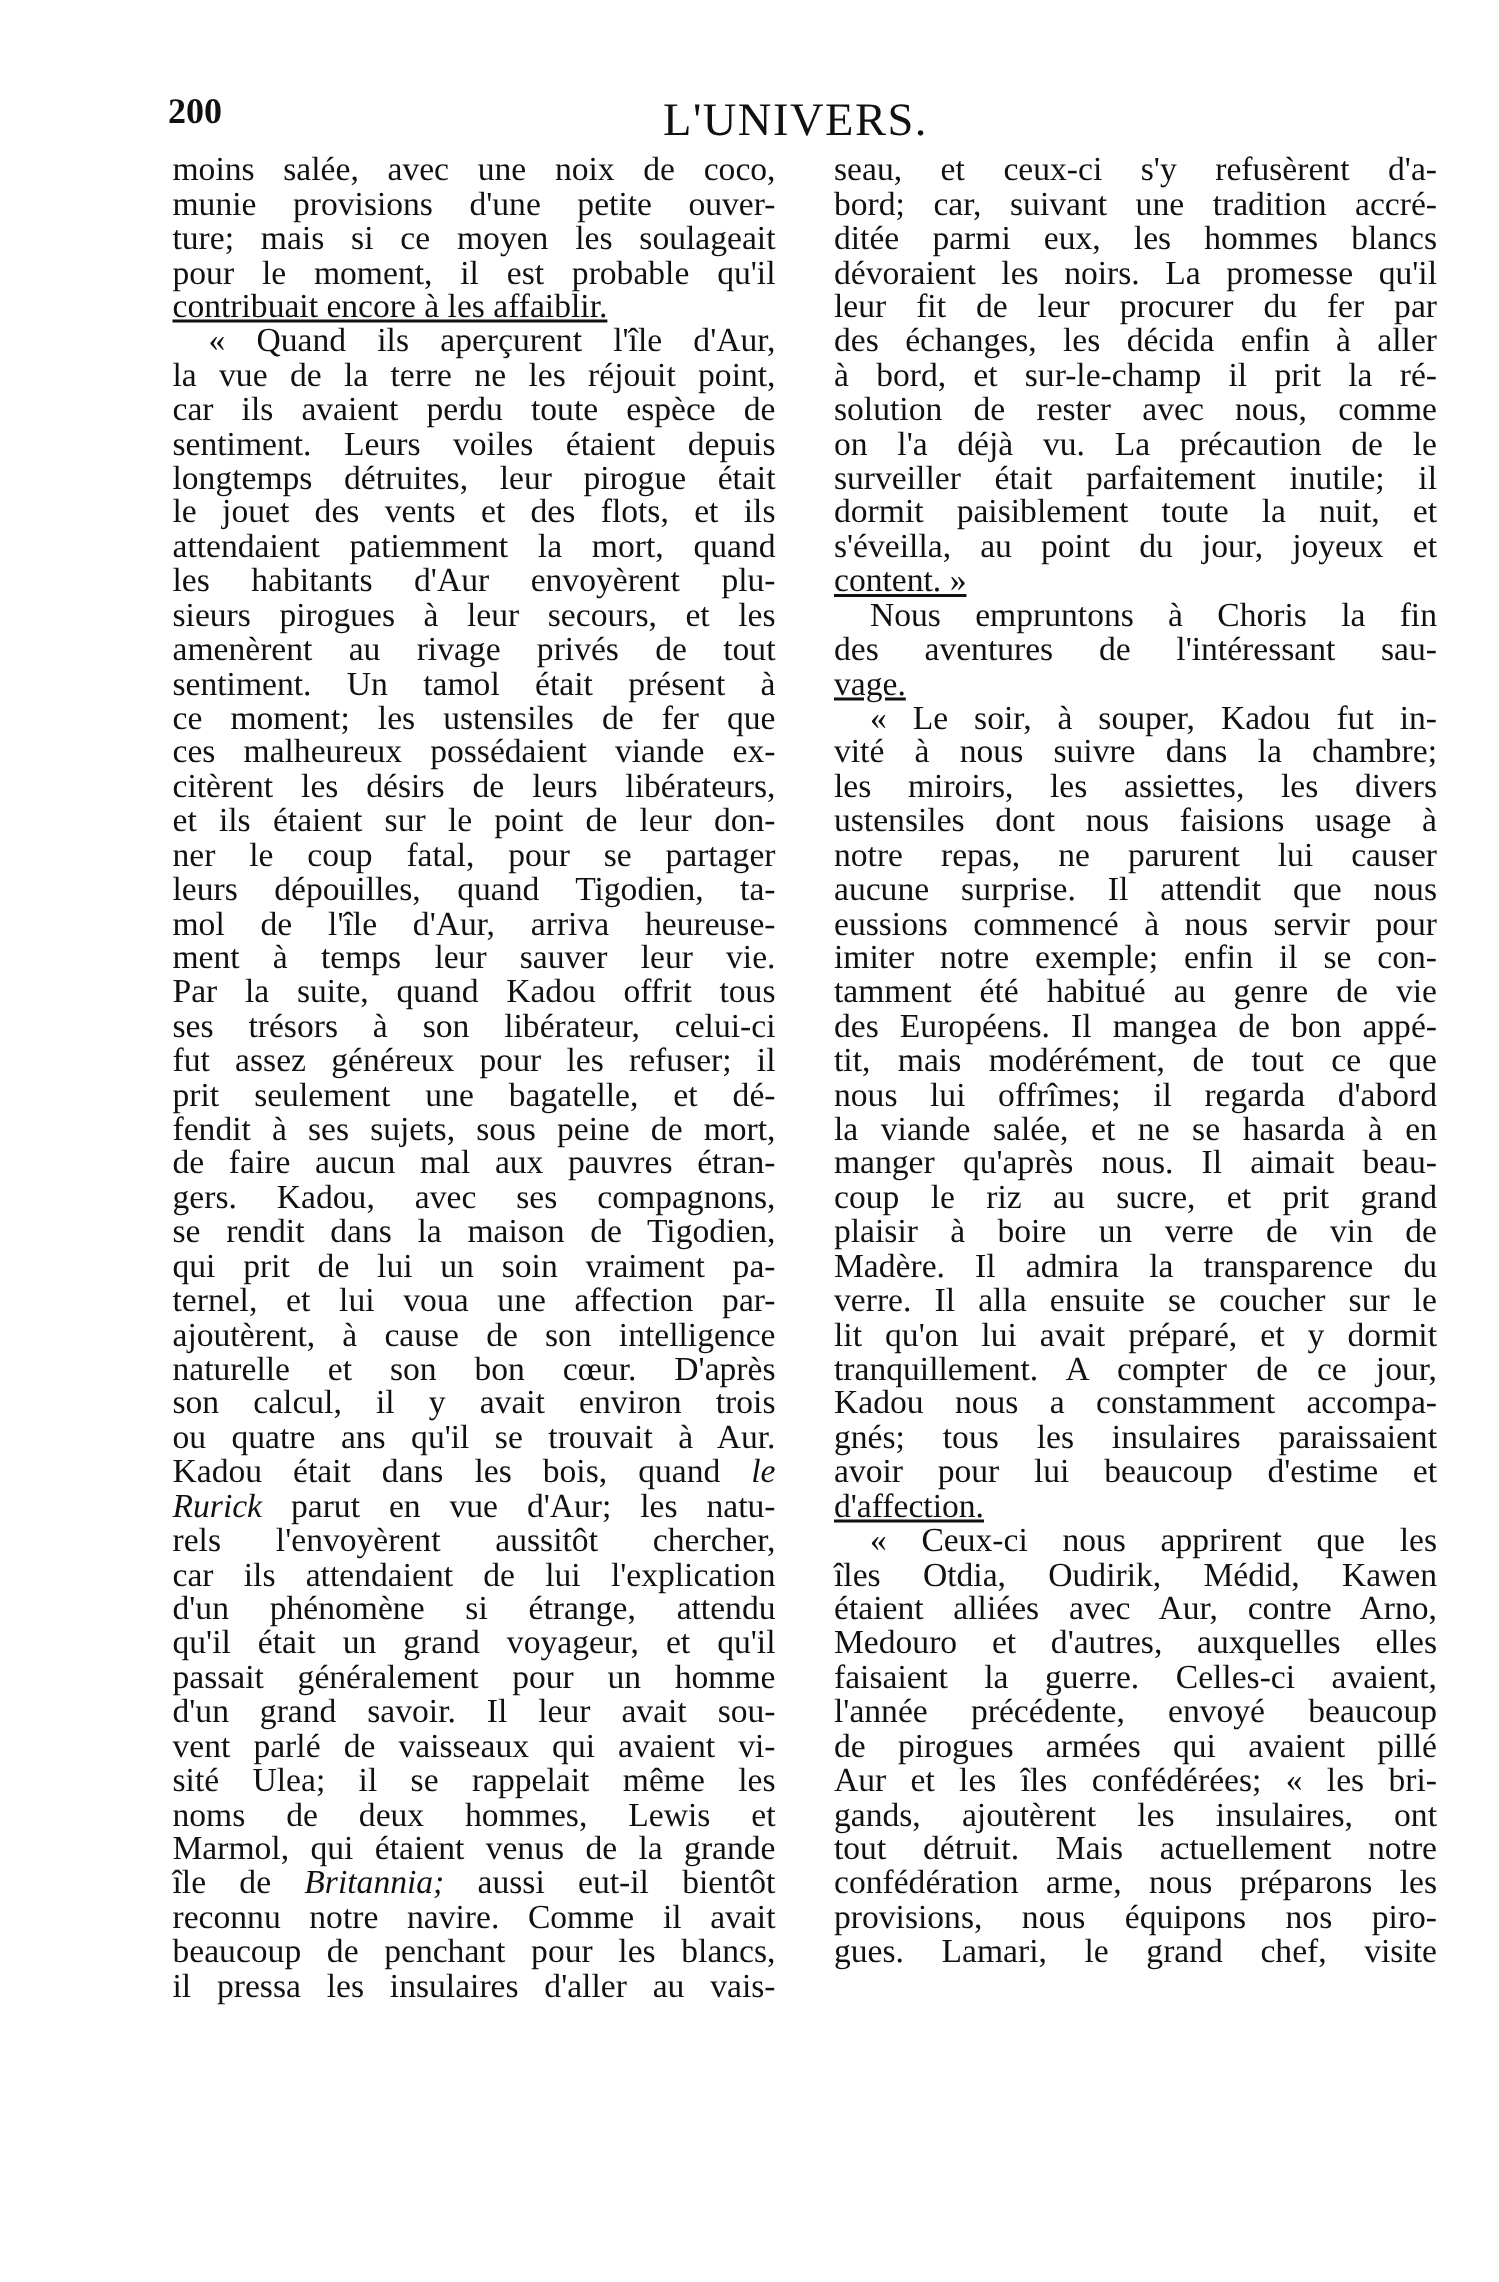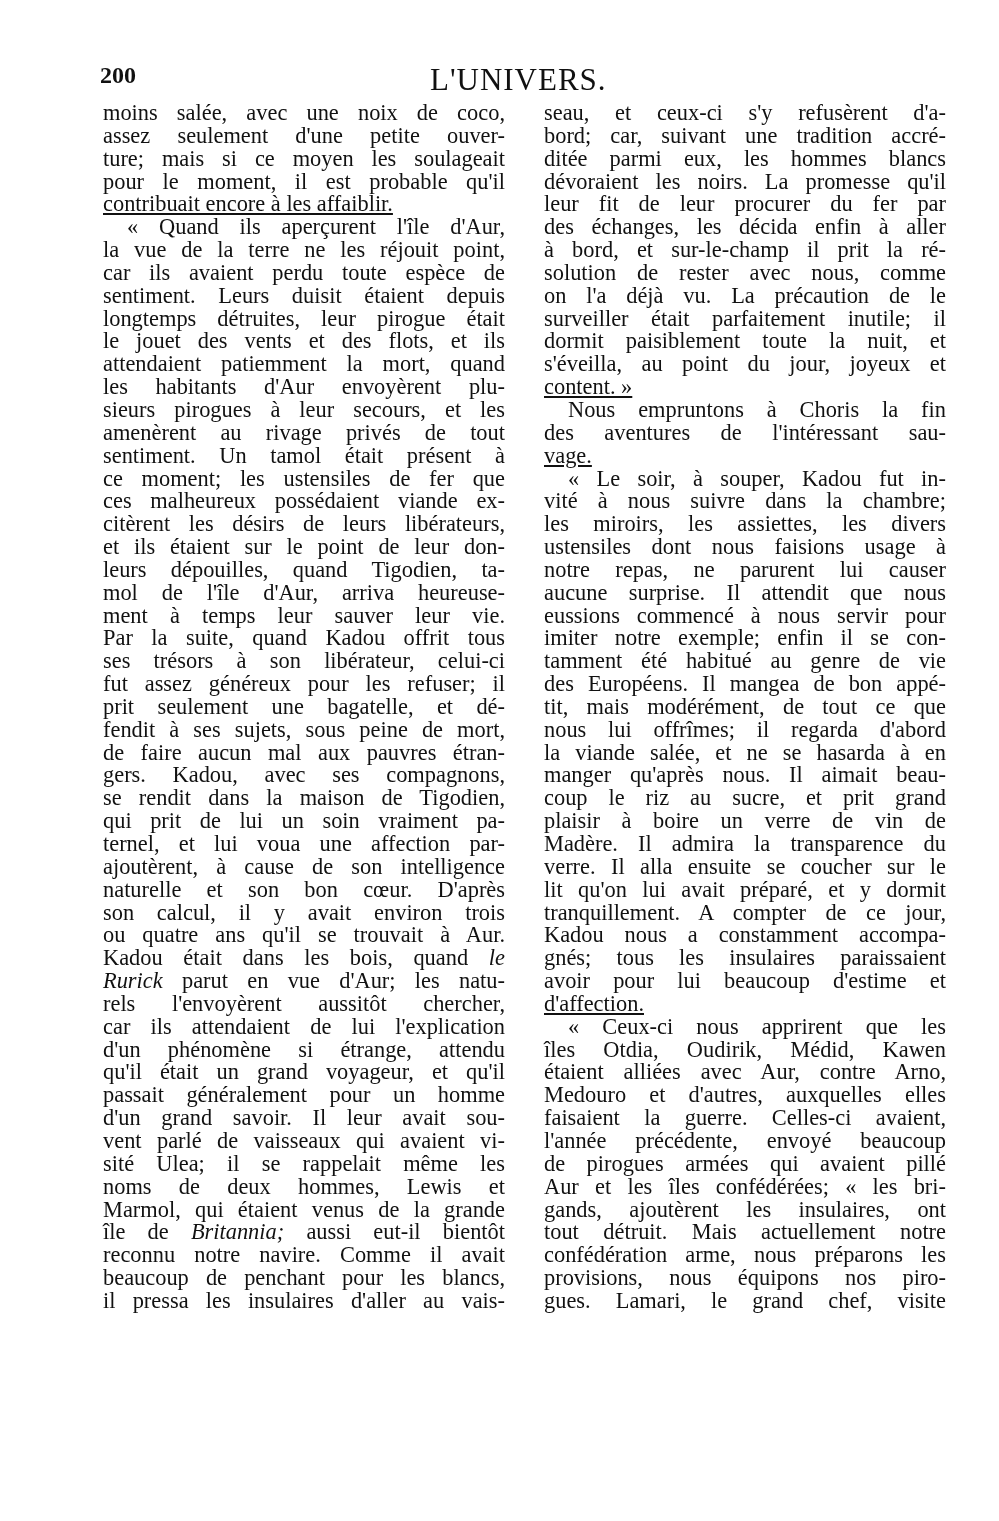--- a/index.html
+++ b/index.html
@@ -1,18 +1,18 @@
 <!DOCTYPE html>
 <html><head>
 <meta charset="utf-8">
 <style>
   html, body { margin: 0; padding: 0; background: #ffffff; }
   body { width: 999px; height: 1521px; position: relative; overflow: hidden;
          font-family: "DejaVu Serif", "Liberation Serif", serif; color: #111; }
-  .page { position: absolute; left: 0; top: 0; width: 854px; height: 1521px; }
+  .page { position: absolute; left: 12px; top: 0; width: 854px; height: 1521px; }
   .header { position: absolute; top: 62px; left: 100px; width: 780px; height: 30px; }
   .page-number { position: absolute; left: 0; top: 0; font-family: "Liberation Serif", serif;
                  font-weight: bold; font-size: 24px; }
   .running-title { position: absolute; left: 330px; top: 0; font-family: Liberation Serif, serif;
                    font-size: 31px; letter-spacing: 1px; }
   .column { position: absolute; top: 102px; width: 402px;
             font-family: "Liberation Serif", serif; font-size: 22.4px; line-height: 22.85px; }
   .col-left { left: 103px; }
   .col-right { left: 526px; margin-left: 18px; }
   .line { display: block; white-space: nowrap; text-align: justify; text-align-last: justify;
@@ -24,39 +24,40 @@
 </head>
 <body>
 
 <div class="page">
   <div class="header">
     <span class="page-number">200</span>
     <span class="running-title">L'UNIVERS.</span>
   </div>
   <div class="column col-left" id="col-left">
       <span class="line"><span>moins salée, avec une noix de coco,</span></span>
-      <span class="line"><span>assez seulement d'une petite ouver-</span></span>
+      <span class="line"><span>munie provisions d'une petite ouver-</span></span>
       <span class="line"><span>ture; mais si ce moyen les soulageait</span></span>
       <span class="line"><span>pour le moment, il est probable qu'il</span></span>
       <span class="line last"><span>contribuait encore à les affaiblir.</span></span>
       <span class="line indent"><span>« Quand ils aperçurent l'île d'Aur,</span></span>
       <span class="line"><span>la vue de la terre ne les réjouit point,</span></span>
       <span class="line"><span>car ils avaient perdu toute espèce de</span></span>
-      <span class="line"><span>sentiment. Leurs duisit étaient depuis</span></span>
+      <span class="line"><span>sentiment. Leurs voiles étaient depuis</span></span>
       <span class="line"><span>longtemps détruites, leur pirogue était</span></span>
       <span class="line"><span>le jouet des vents et des flots, et ils</span></span>
       <span class="line"><span>attendaient patiemment la mort, quand</span></span>
       <span class="line"><span>les habitants d'Aur envoyèrent plu-</span></span>
       <span class="line"><span>sieurs pirogues à leur secours, et les</span></span>
       <span class="line"><span>amenèrent au rivage privés de tout</span></span>
       <span class="line"><span>sentiment. Un tamol était présent à</span></span>
       <span class="line"><span>ce moment; les ustensiles de fer que</span></span>
       <span class="line"><span>ces malheureux possédaient viande ex-</span></span>
       <span class="line"><span>citèrent les désirs de leurs libérateurs,</span></span>
       <span class="line"><span>et ils étaient sur le point de leur don-</span></span>
+      <span class="line"><span>ner le coup fatal, pour se partager</span></span>
       <span class="line"><span>leurs dépouilles, quand Tigodien, ta-</span></span>
       <span class="line"><span>mol de l'île d'Aur, arriva heureuse-</span></span>
       <span class="line"><span>ment à temps leur sauver leur vie.</span></span>
       <span class="line"><span>Par la suite, quand Kadou offrit tous</span></span>
       <span class="line"><span>ses trésors à son libérateur, celui-ci</span></span>
       <span class="line"><span>fut assez généreux pour les refuser; il</span></span>
       <span class="line"><span>prit seulement une bagatelle, et dé-</span></span>
       <span class="line"><span>fendit à ses sujets, sous peine de mort,</span></span>
       <span class="line"><span>de faire aucun mal aux pauvres étran-</span></span>
       <span class="line"><span>gers. Kadou, avec ses compagnons,</span></span>

